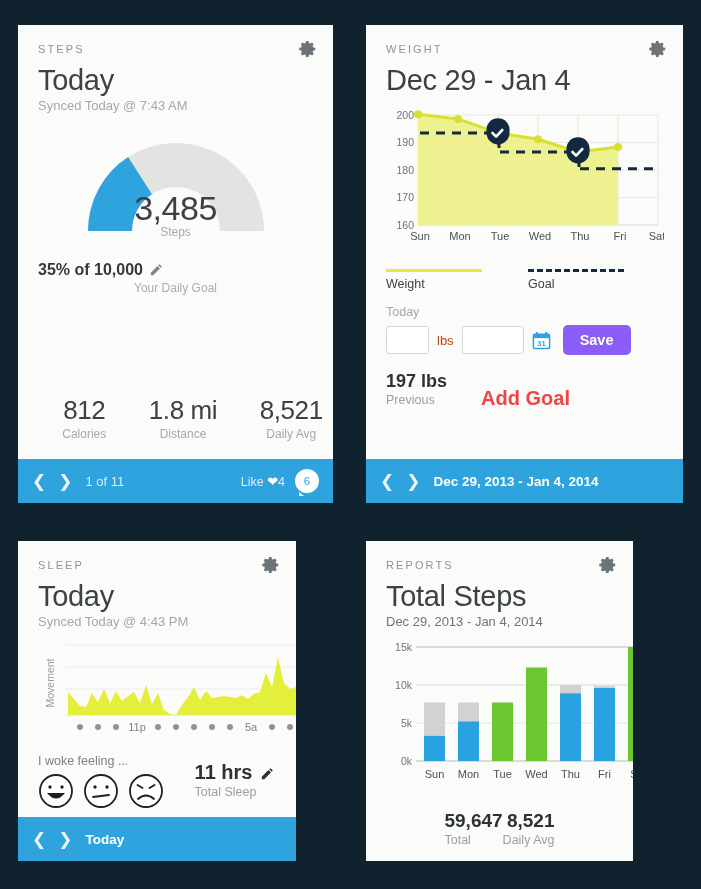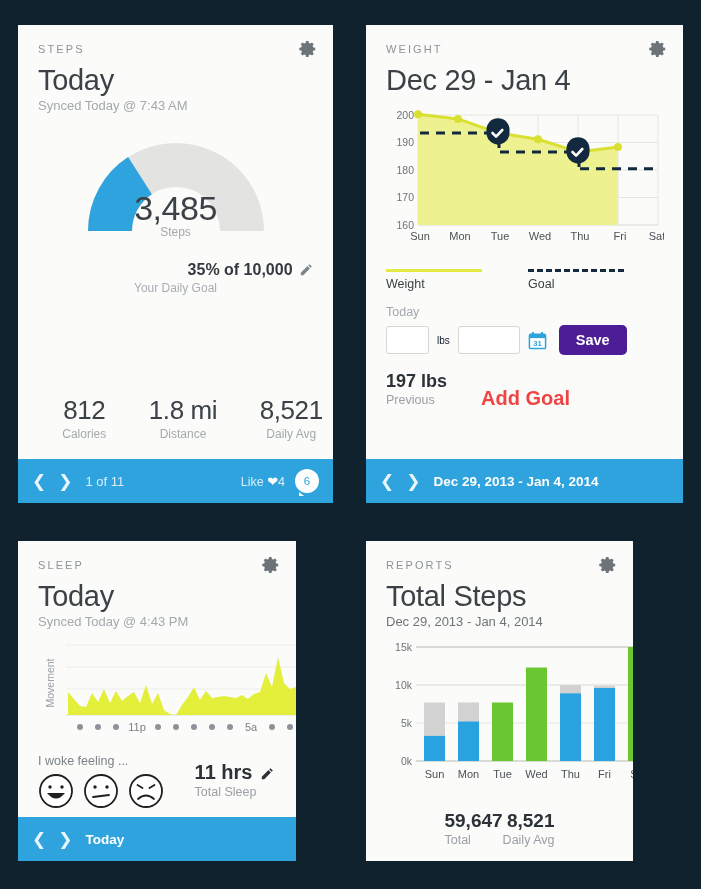--- a/index.html
+++ b/index.html
@@ -74,21 +74,21 @@
   .gauge-wrap { margin-top: 14px; display: flex; justify-content: center; position: relative; height: 118px; }
   .gauge-num {
     position: absolute; left: 0; right: 0; top: 62px; text-align: center;
     font-size: 34px; font-weight: 300; color: #3b4146; letter-spacing: -0.5px;
   }
   .gauge-lbl {
     position: absolute; left: 0; right: 0; top: 98px; text-align: center;
     font-size: 12px; color: #a3a9ae;
   }
   .goal-row {
-    text-align: right; margin-top: 16px; font-size: 16px;
+    text-align: left; margin-top: 16px; font-size: 16px;
     font-weight: bold; color: #33393e;
   }
   .goal-sub { text-align: center; font-size: 12px; color: #a8aeb3; margin-top: 2px; }
   .pencil { display: inline-block; width: 13px; height: 13px; vertical-align: -1px; margin-left: 3px; }
 
   .stats3 {
     position: absolute; left: 0; bottom: 62px; width: 100%;
     display: flex; justify-content: space-around; padding: 0 6px; margin-left: 17px;
   }
   .stat { text-align: center; }
@@ -109,24 +109,24 @@
     display:block; height:0; border-top: 3px dashed #13293f; width: 96px; margin-bottom: 5px;
   }
 
   .todaylbl { font-size: 12.5px; color: #a3a9ae; margin-top: 14px; }
   .form-row { display: flex; align-items: center; margin-top: 6px; gap: 8px; }
   .tinput {
     height: 28px; border: 1px solid #d6d6d2; background: #fff; border-radius: 3px;
   }
   .tinput.w1 { width: 43px; }
   .tinput.w2 { width: 62px; }
-  .lbs { font-size: 10px; color: #0f172a; }
+  .lbs { font-size: 13px; color: #c2410c; }
   .cal { width: 19px; height: 19px; }
   .save-btn {
-    background: #4c1d95; color: #fff; border: none; border-radius: 5px;
+    background: #8b5cf6; color: #fff; border: none; border-radius: 5px;
     padding: 7px 17px; font-size: 14.5px; font-weight: bold; cursor: pointer;
     font-family: "Liberation Sans", sans-serif; margin-left: 4px;
   }
   .prev-row { display: flex; align-items: flex-start; margin-top: 16px; }
   .prev-val { font-size: 18px; font-weight: bold; color: #2c3237; }
   .prev-lbl { font-size: 12.5px; color: #9aa0a5; margin-top: 1px; }
   .addgoal {
     color: #ef4444; font-size: 20px; font-weight: bold; margin-left: 34px;
     cursor: pointer; margin-top: 16px;
   }

